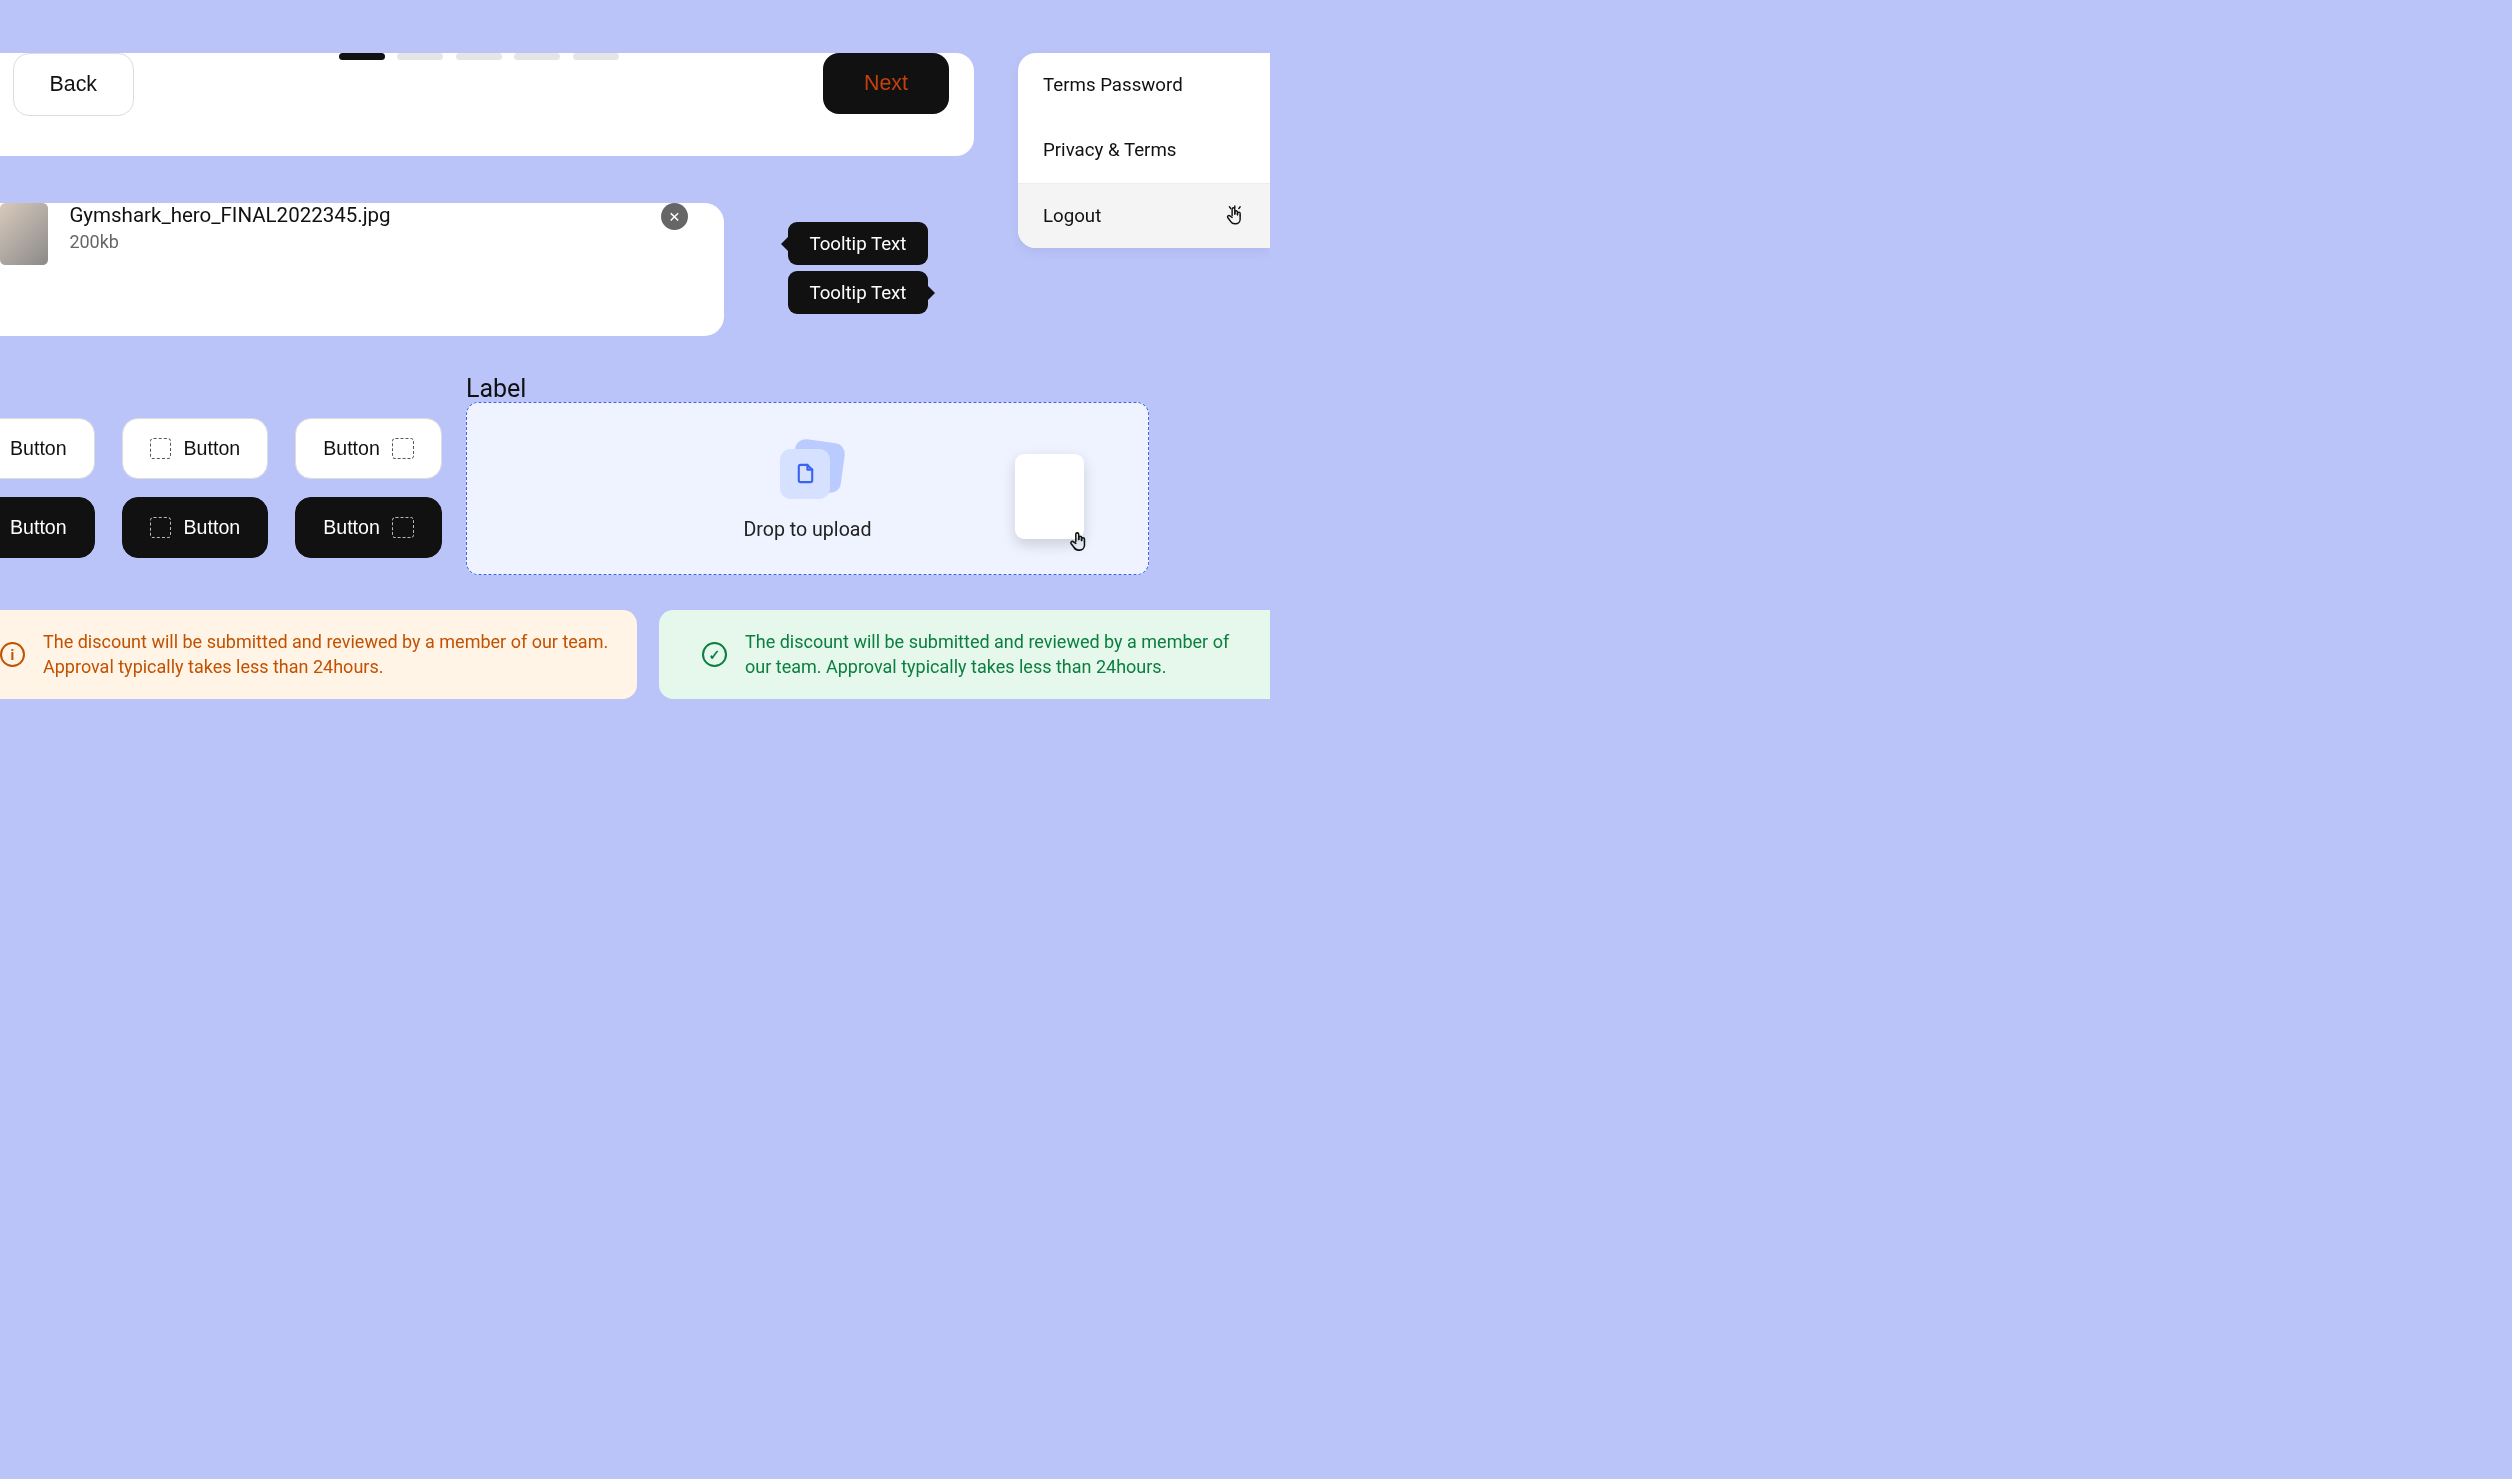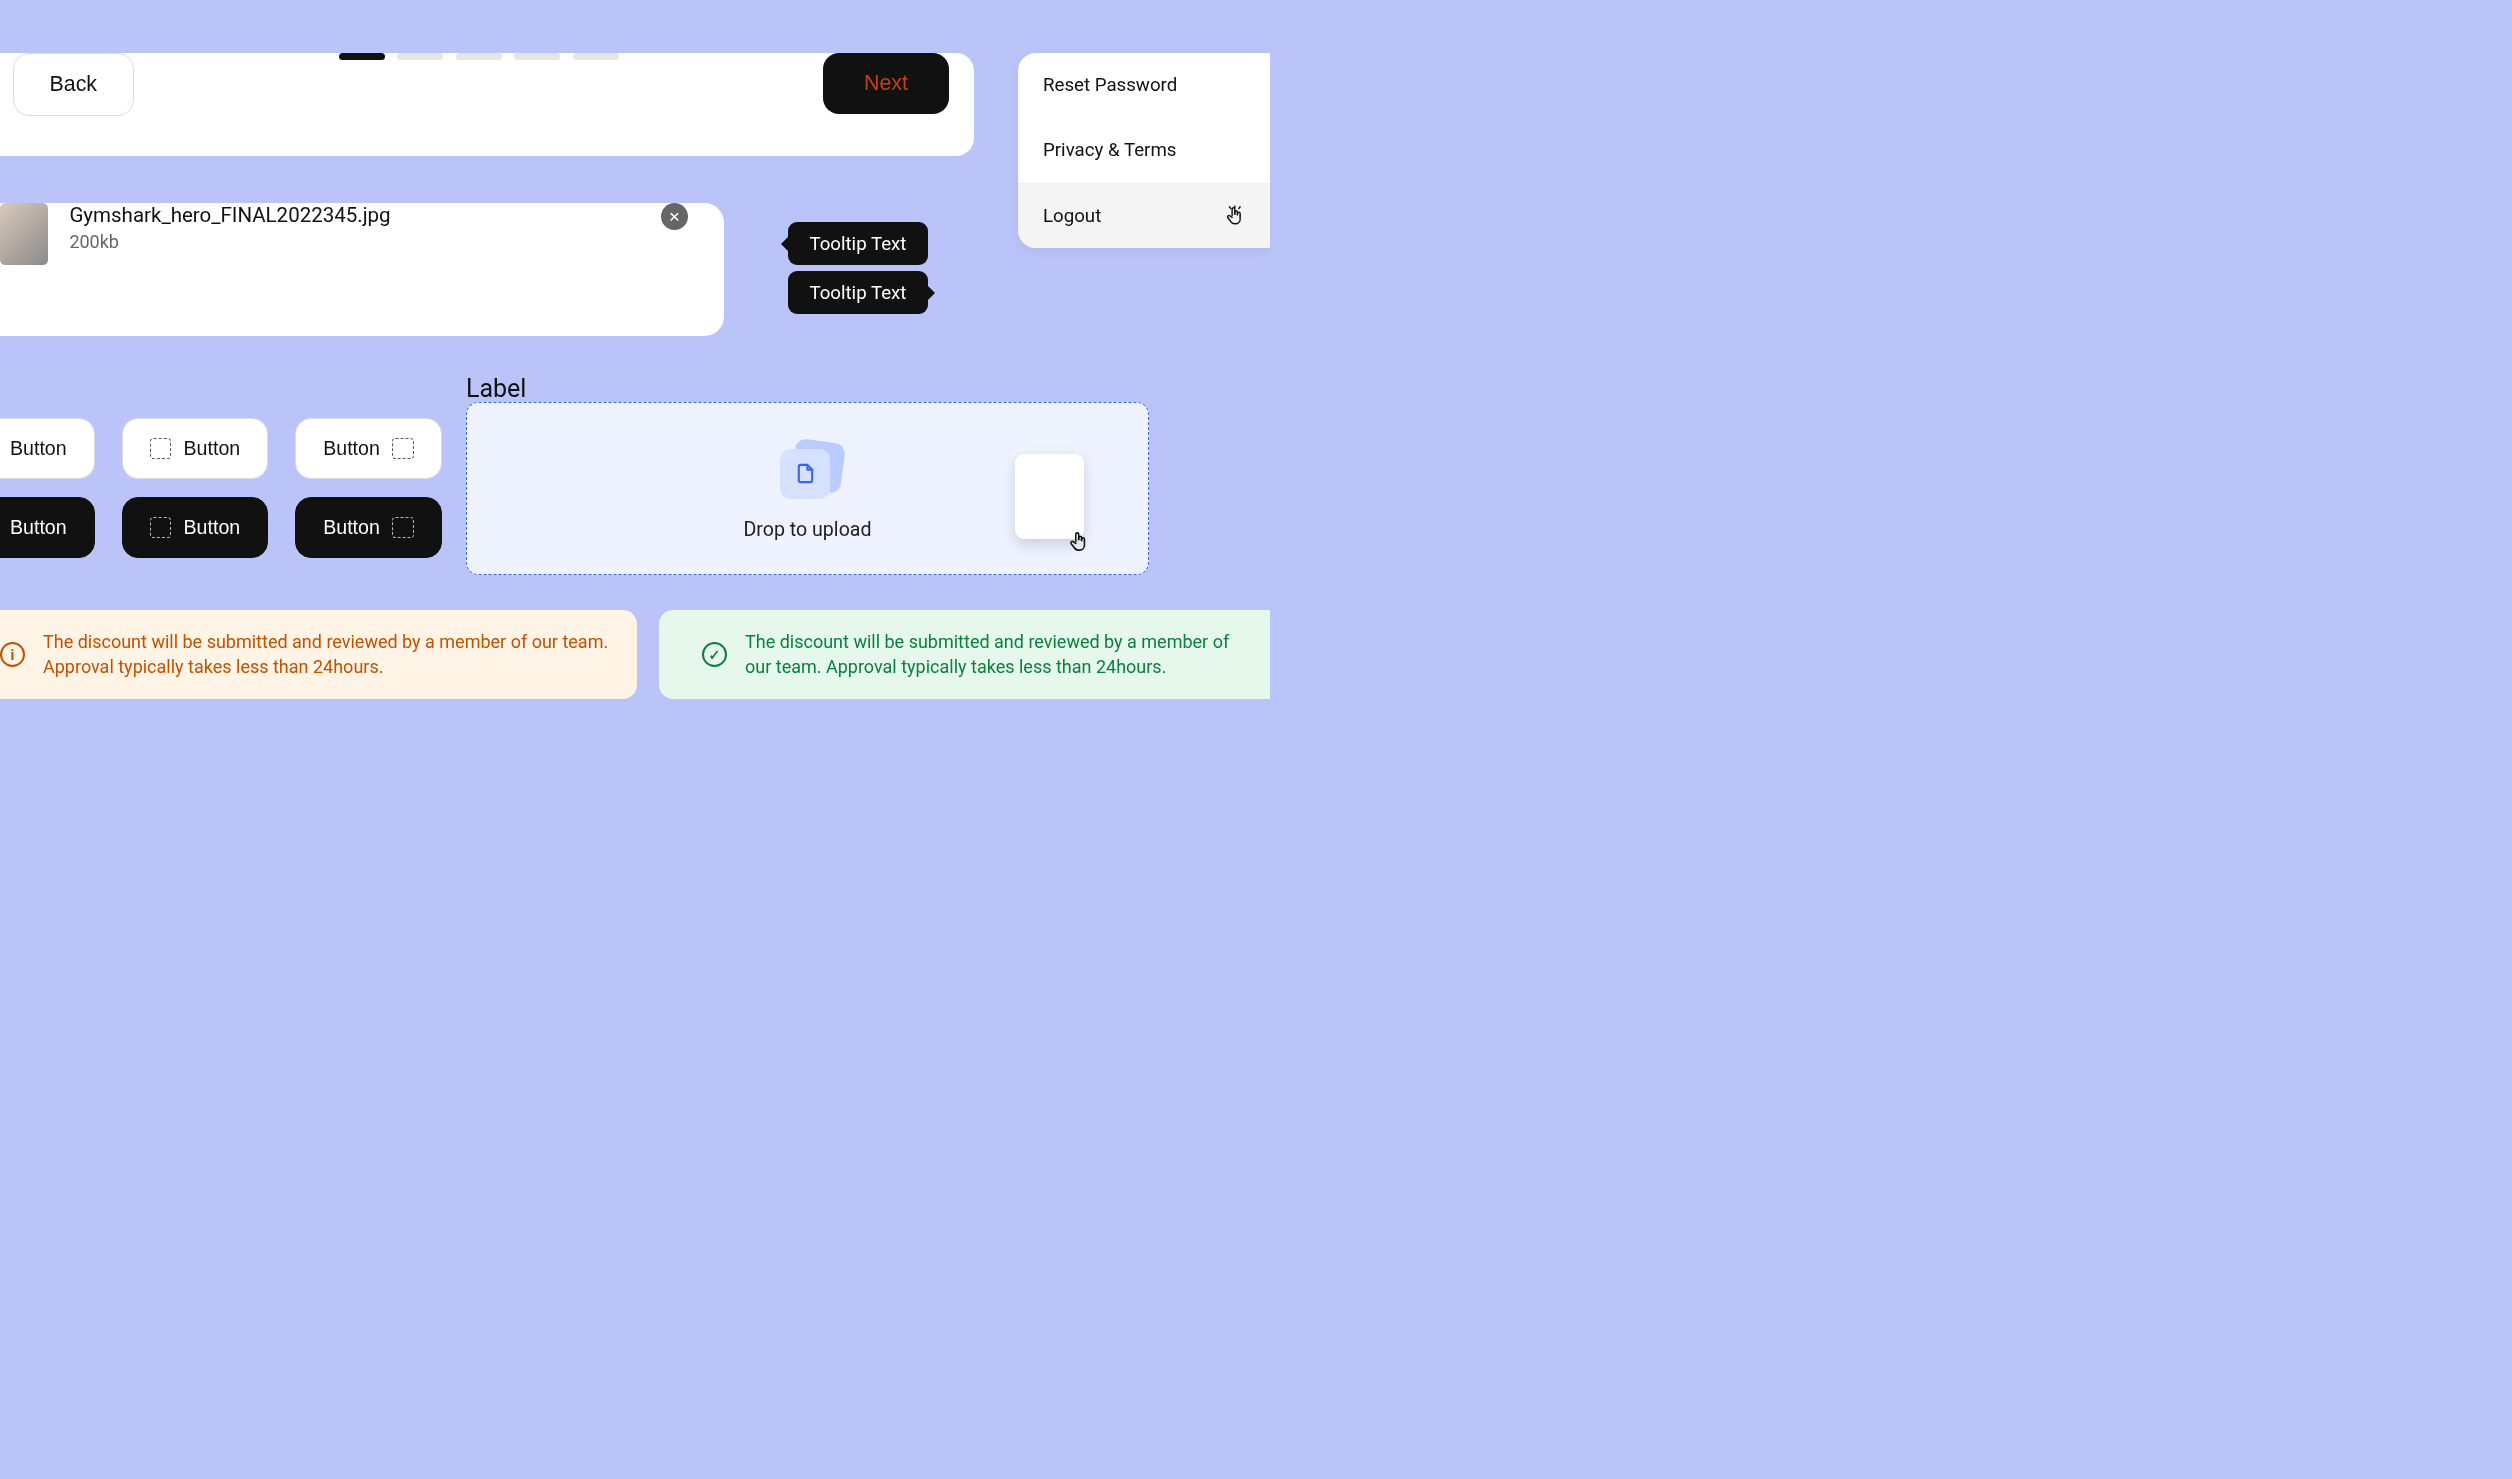--- a/index.html
+++ b/index.html
@@ -282,21 +282,21 @@
     <div class="step-pill active"></div>
     <div class="step-pill"></div>
     <div class="step-pill"></div>
     <div class="step-pill"></div>
     <div class="step-pill"></div>
   </div>
   <button class="next-btn">Next</button>
 </div>
 
 <div class="menu-panel">
-  <div class="menu-item">Reset Password</div>
+  <div class="menu-item">Terms Password</div>
   <div class="menu-item">Privacy &amp; Terms</div>
   <div class="menu-item hovered">
     <span>Logout</span>
     <span class="hand-cursor">
       <svg width="19.6" height="21.4" viewBox="0 0 22 24" fill="none" stroke="#111" stroke-width="1.6" stroke-linecap="round" stroke-linejoin="round">
         <path d="M8 12V4.5a1.5 1.5 0 0 1 3 0V10"></path>
         <path d="M11 10V8a1.5 1.5 0 0 1 3 0v3"></path>
         <path d="M14 11V9.5a1.5 1.5 0 0 1 3 0V12"></path>
         <path d="M17 12v4a5 5 0 0 1-5 5h-1a6 6 0 0 1-5-3l-3-4a1.5 1.5 0 0 1 2-2l3 2"></path>
         <path d="M5 2l1.5 2M11 1v2M17 2l-1.5 2"></path>

